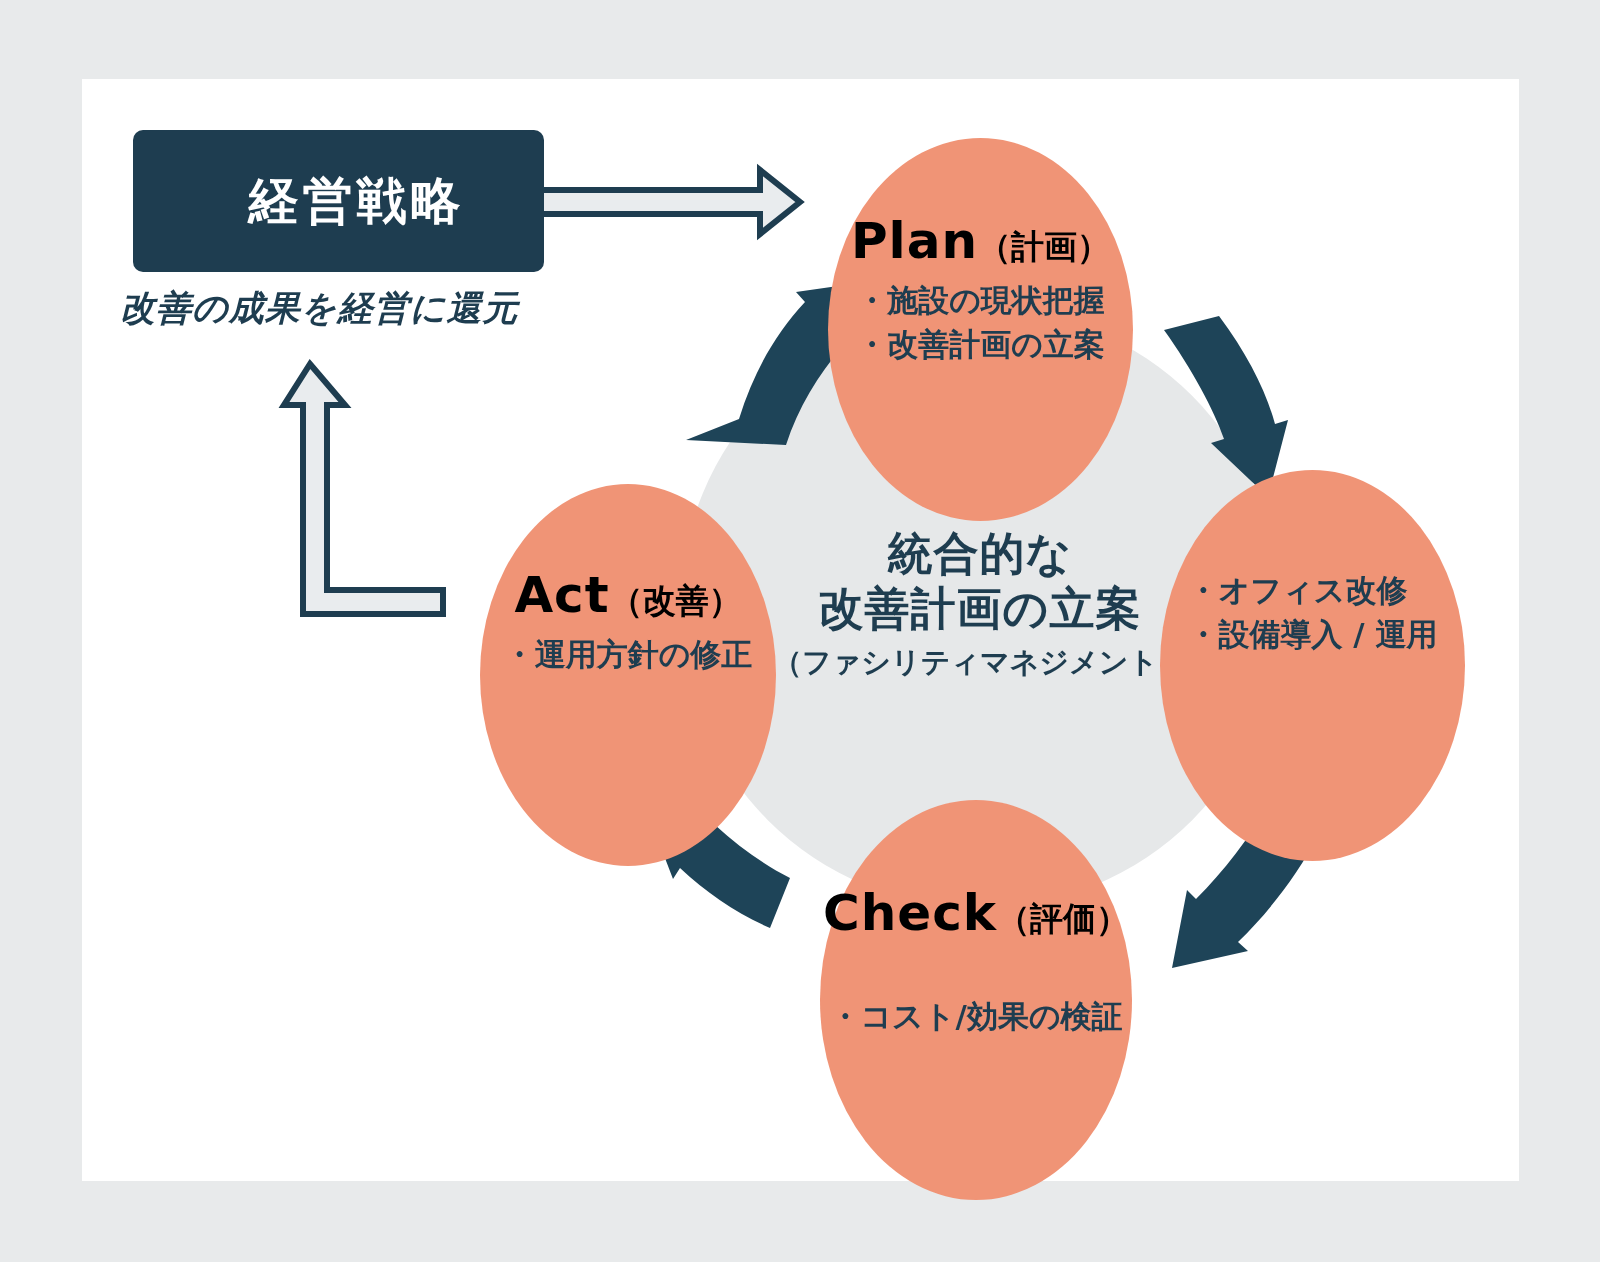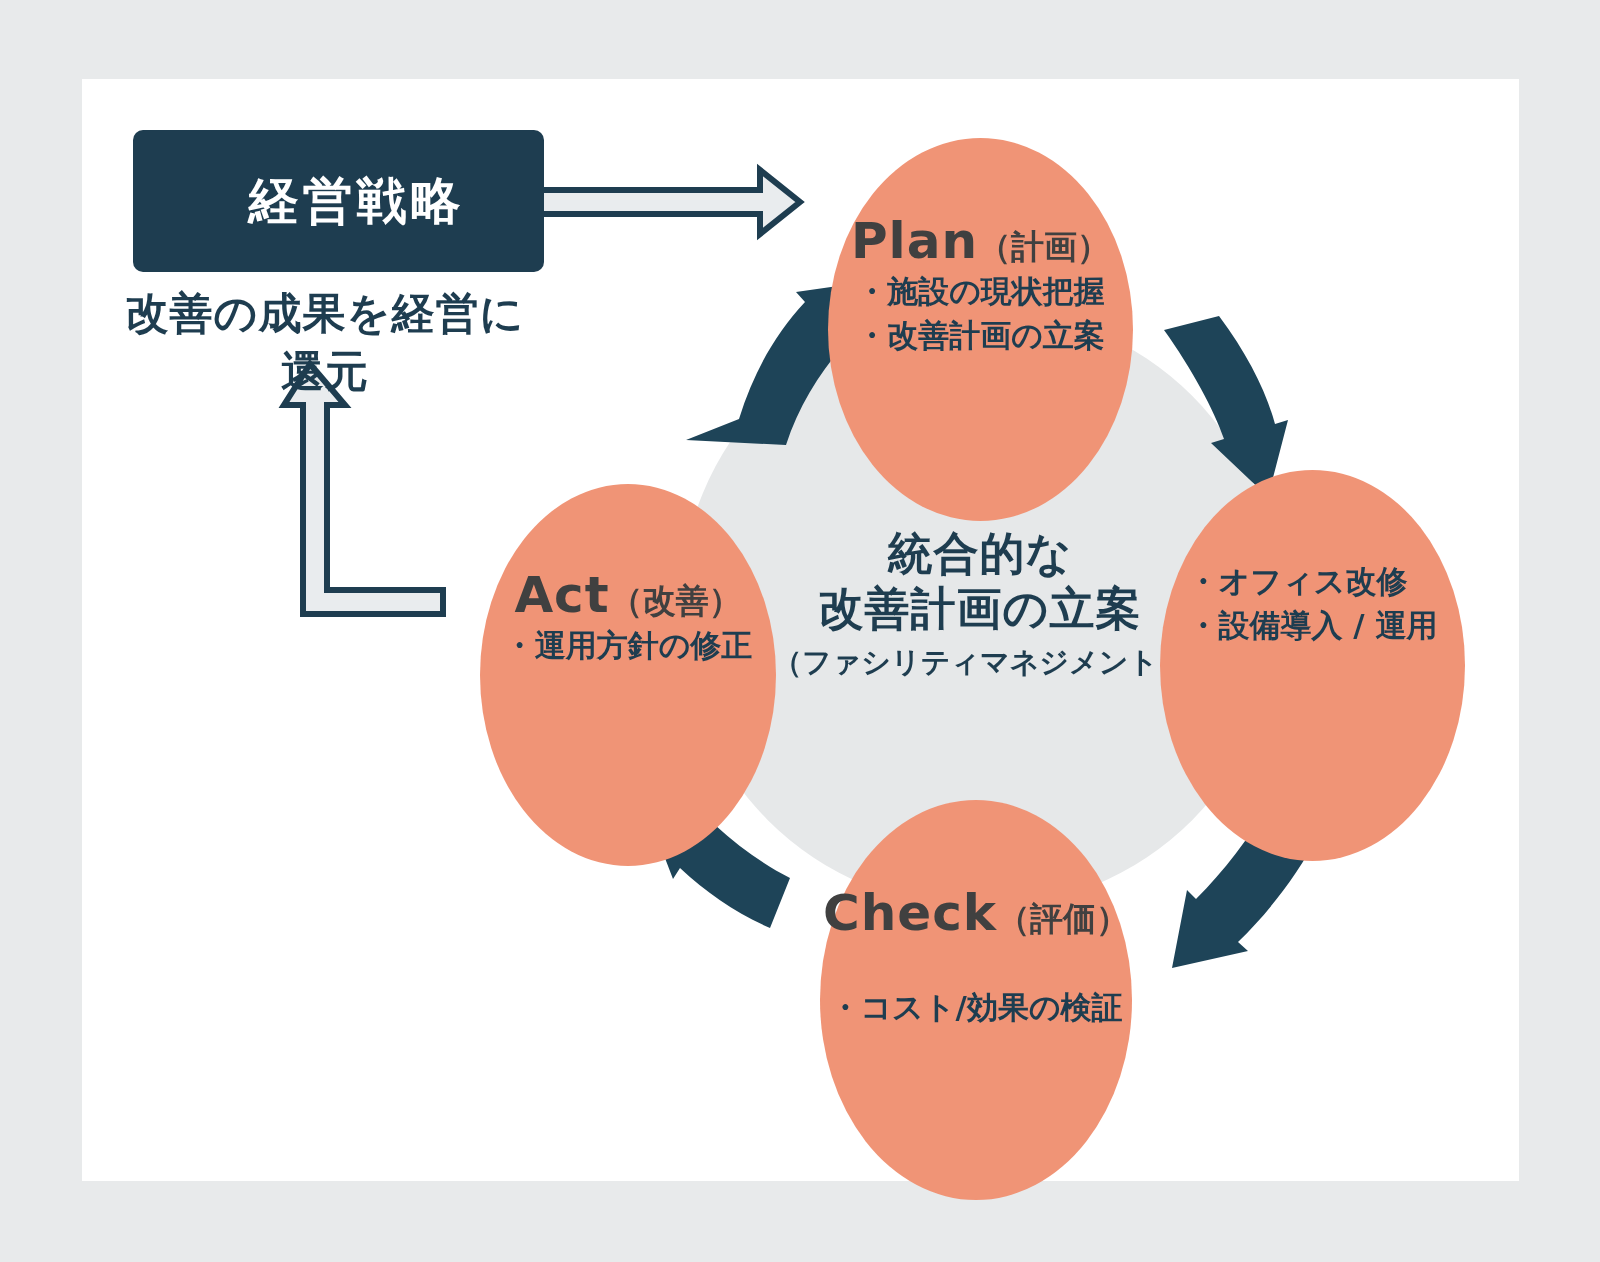--- a/index.html
+++ b/index.html
@@ -45,25 +45,25 @@
     font-size: 50px;
     font-weight: 700;
     letter-spacing: 4px;
     line-height: 1;
   }
   #feedback-caption {
     position: absolute;
     left: 120px;
     top: 285px;
     width: 410px;
-    text-align: center;
     color: #1e3d50;
-    font-size: 43px;
+    font-size: 35px;
     font-weight: 600;
     letter-spacing: 1px;
+    font-style: italic;
   }
 
   
   .layer {
     position: absolute;
     left: 0;
     top: 0;
     width: 1600px;
     height: 1262px;
     pointer-events: none;
@@ -111,36 +111,36 @@
 
   .node {
     position: absolute;
     border-radius: 50%;
     background: #f09476;
     display: flex;
     flex-direction: column;
     align-items: center;
   }
   .node-head {
-    color: #404040;
+    color: #000000;
     font-weight: 700;
     white-space: nowrap;
     line-height: 1;
     text-align: center;
   }
   .node-head .en {
     font-size: 50px;
     letter-spacing: 1px;
   }
   .node-head .jp {
     font-size: 33px;
     letter-spacing: 0px;
   }
   .node-items {
-    margin-top: 3px;
+    margin-top: 12px;
     color: #1e3d50;
     font-size: 31px;
     font-weight: 600;
     line-height: 1.42;
     white-space: nowrap;
     text-align: left;
   }
 
   #node-plan  { left: 828px; top: 138px;  width: 305px; height: 305px; padding-top: 78px; }
   #node-do    { left: 1160px; top: 470px; width: 305px; height: 305px; padding-top: 86px; }

